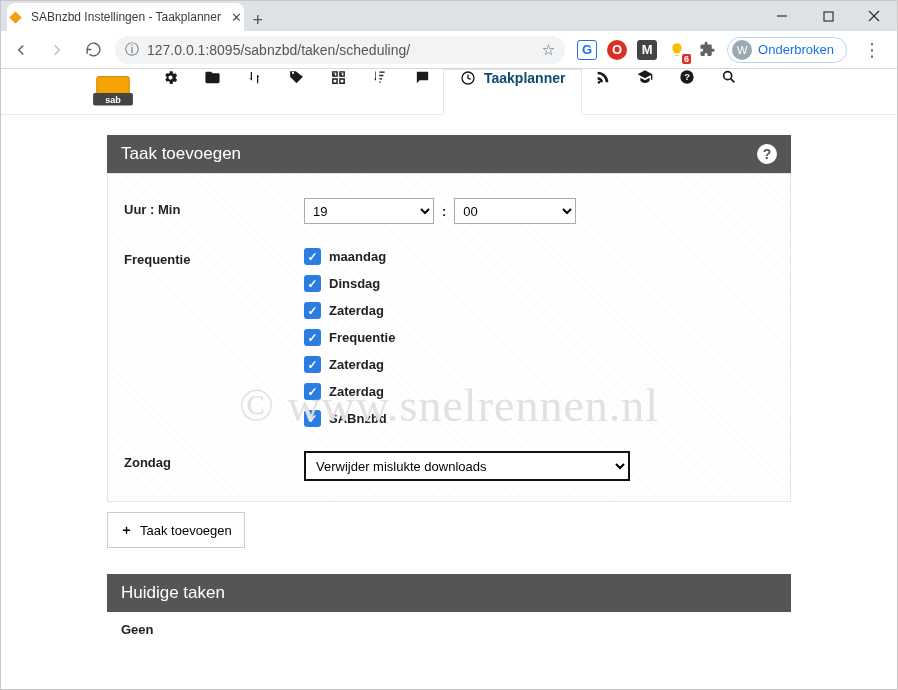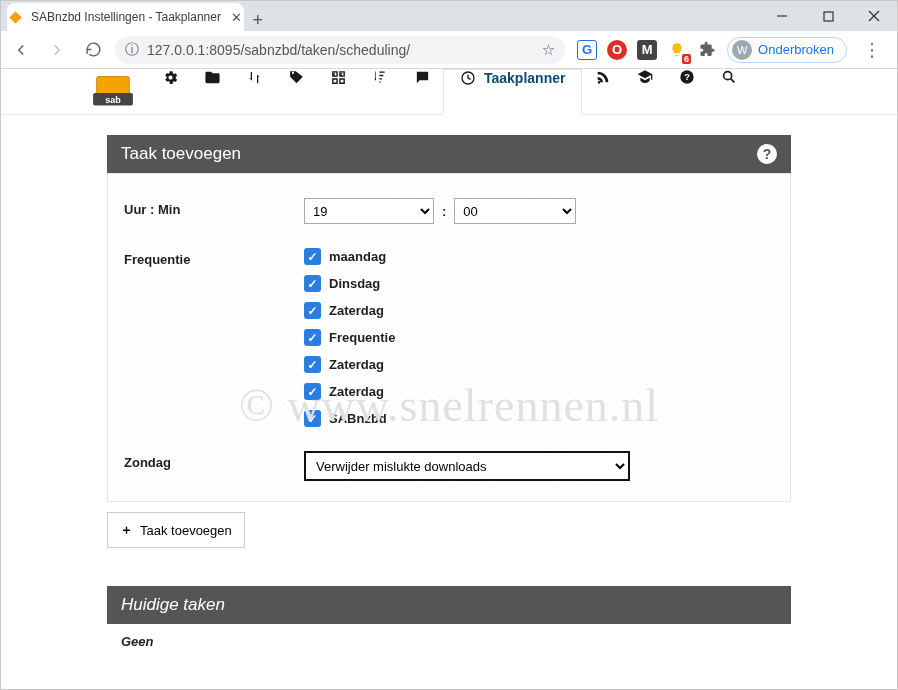--- a/index.html
+++ b/index.html
@@ -199,21 +199,21 @@
   }
   select.action-sel {
     width: 326px; height: 30px; border: 2px solid #111; font-size: 13px; padding: 0 6px; background: #fff;
   }
   .btn-secondary {
     display: inline-flex; align-items: center; gap: 7px;
     border: 1px solid #ccc; background: #fff;
     padding: 8px 12px; font-size: 13px; cursor: pointer;
     margin-top: 10px;
   }
-  .current-tasks { margin-top: 38px; font-style: italic; }
+  .current-tasks { margin-top: 26px; }
   .current-body { padding: 10px 14px 40px; font-weight: bold; }
   
   .watermark {
     position: absolute;
     top: 310px; left: 0; right: 0;
     text-align: center;
     font-size: 46px;
     font-family: "Comic Sans MS", Georgia, serif;
     color: rgba(215,215,215,0.75);
     pointer-events: none;

